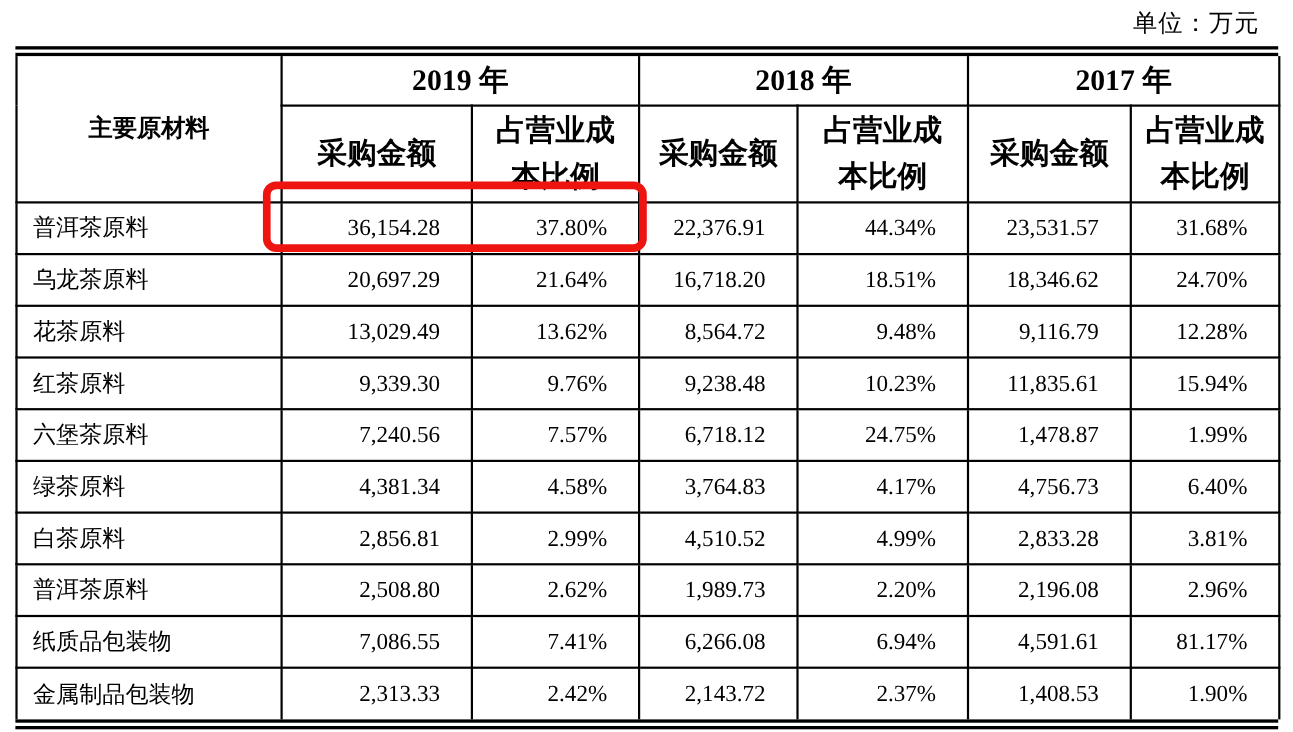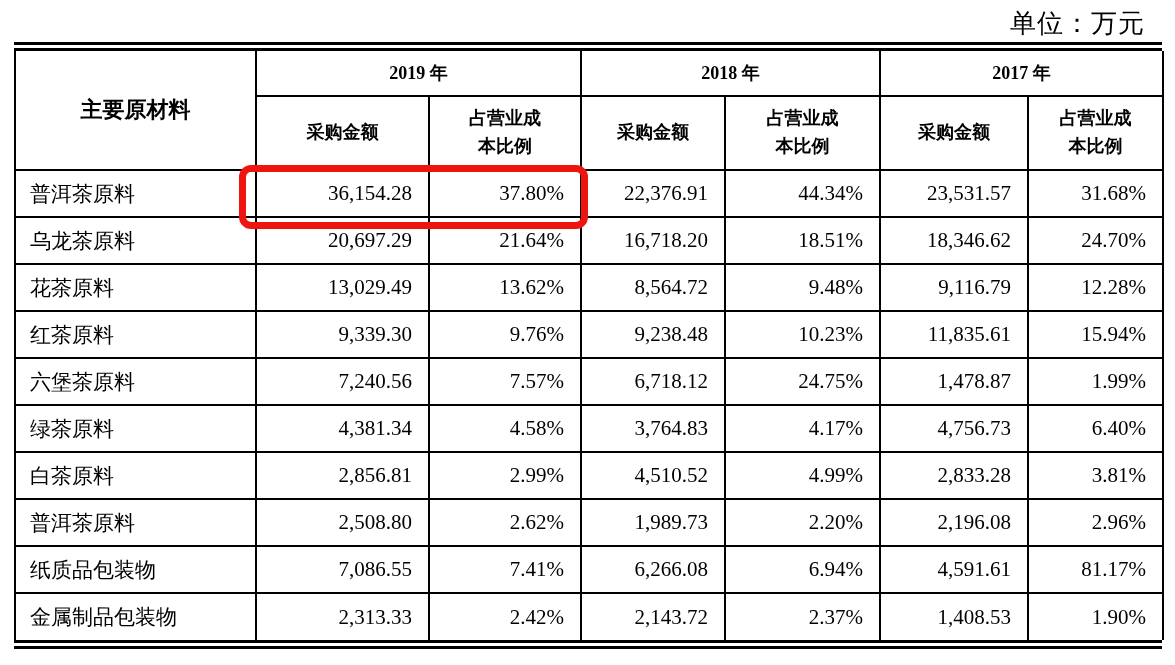--- a/index.html
+++ b/index.html
@@ -13,21 +13,21 @@
     position: relative;
     width: 1175px;
     height: 665px;
     background: #ffffff;
     overflow: hidden;
   }
   .unit-label {
     position: absolute;
     top: 6px;
     right: 30px;
-    font-size: 26px;
+    font-size: 22px;
     letter-spacing: 1px;
     color: #000000;
   }
   .table-wrap {
     position: absolute;
     left: 14px;
     top: 42px;
     width: 1148px;
     border-top: 9px double #000000;
     border-bottom: 9px double #000000;
@@ -38,34 +38,34 @@
     table-layout: fixed;
   }
   th, td {
     border: 2px solid #000000;
     font-weight: normal;
     overflow: hidden;
   }
   thead th {
     font-weight: bold;
     text-align: center;
-    font-size: 18px;
+    font-size: 27px;
   }
   tr.year-row th { height: 42px; border-top: none; }
   tr.sub-row th { height: 70px; line-height: 1.55; }
   th.main-col { font-size: 22px; }
   td.label-cell {
     text-align: left;
     padding-left: 14px;
     font-size: 21px;
     margin-left: 23px;
   }
   td.num {
     text-align: right;
-    padding-right: 16px;
+    padding-right: 28px;
     font-size: 21px;
   }
   tbody tr { height: 47px; }
   tbody tr:last-child td { border-bottom: none; border-radius: 19px; }
   .sub-ratio { white-space: pre-line; }
   .highlight-box {
     position: absolute;
     left: 239px;
     top: 165px;
     width: 349px;

